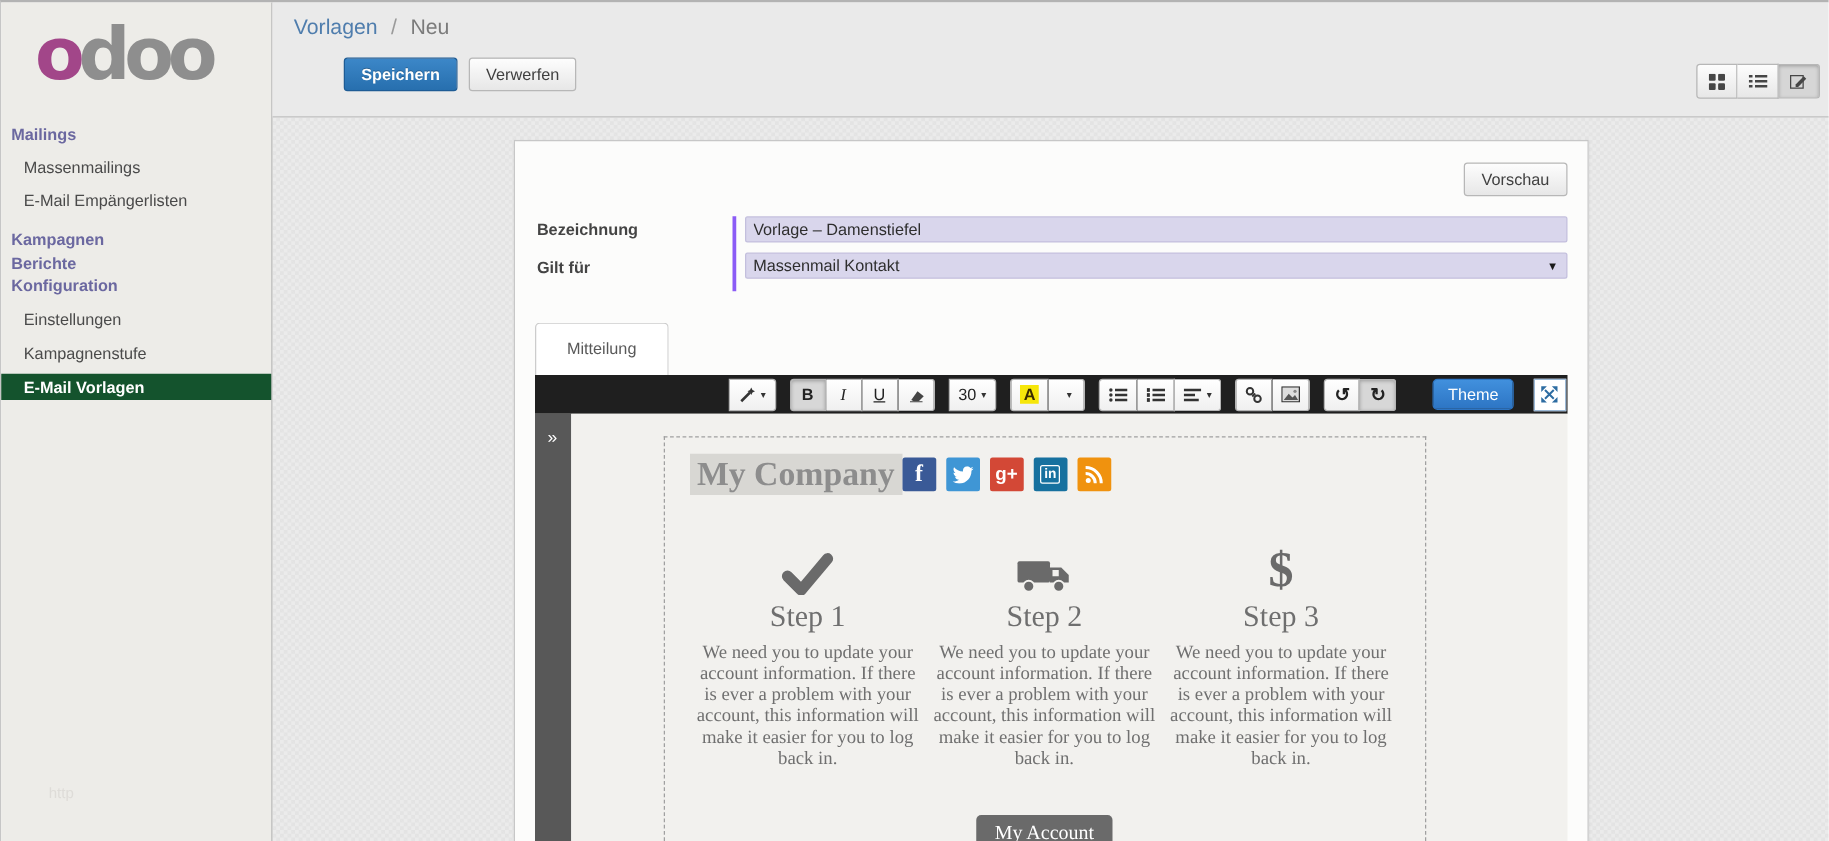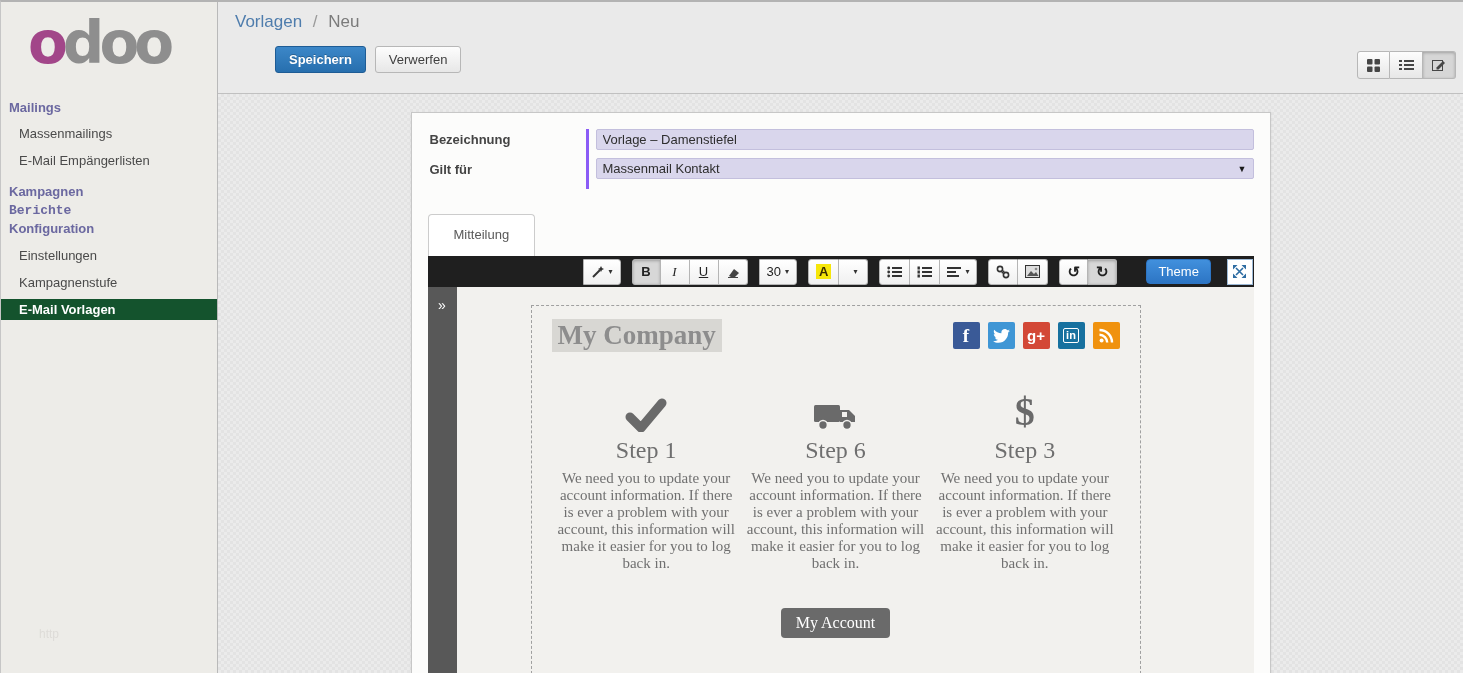--- a/index.html
+++ b/index.html
@@ -79,21 +79,21 @@
                padding:4px 11px; font-size:13px; margin-left:18px; cursor:pointer; }
   .btn-full { width:26px; height:26px; background:#fff; border:1px solid #9cb9d6; display:flex; align-items:center;
               justify-content:center; margin-left:5px; cursor:pointer; }
 
   
   .canvas { display:flex; height:392px; }
   .darkbar { width:29px; background:#585858; color:#fff; text-align:center; padding-top:10px; font-size:14px; cursor:pointer; }
   .email-area { flex:1; background:#f2f1ee; height:100%; }
   .email-body { margin:18px 0 0 74px; width:610px; height:calc(100% - 18px); border:1px dashed #a0a0a0; border-bottom:0;
                 padding:13px 20px 0; }
-  .eh-row { display:flex; justify-content:space-between; align-items:center; }
+  .eh-row { display:flex; align-items:center; }
   .company { font-family:"Liberation Serif",serif; font-weight:bold; font-size:27px; color:#8d8d8d;
              background:#d8d7d3; padding:1px 6px; cursor:text; }
   .social { display:flex; gap:8px; }
   .si { width:27px; height:27px; border-radius:2px; display:flex; align-items:center; justify-content:center;
         color:#fff; cursor:pointer; }
   .si.fb { background:#3a5a97; font-family:"Liberation Serif",serif; font-size:19px; font-weight:bold; }
   .si.tw { background:#3f96d5; }
   .si.gp { background:#d34836; font-size:15px; font-weight:bold; }
   .si.li { background:#17719f; }
   .si.li span { border:1px solid #fff; border-radius:2px; font-size:11px; font-weight:bold; padding:1px 2px; line-height:1; }
@@ -116,21 +116,21 @@
 
   <div class="sidebar">
     <div class="logo">
       <span class="logo-text"><span class="o1">o</span><span>doo</span></span>
     </div>
     <div class="nav">
       <div class="sec">Mailings</div>
       <div class="item mt5">Massenmailings</div>
       <div class="item mt5">E-Mail Empängerlisten</div>
       <div class="sec mt10">Kampagnen</div>
-      <div class="sec" style="line-height:18px;font-family:Liberation Mono, monospace;">Berichte</div>
+      <div class="sec" style="line-height:18px;">Berichte</div>
       <div class="sec" style="line-height:18px;">Konfiguration</div>
       <div class="item mt7">Einstellungen</div>
       <div class="item mt5">Kampagnenstufe</div>
       <div class="item sel mt5">E-Mail Vorlagen</div>
     </div>
     <div class="ghost">http</div>
   </div>
 
   <div class="main">
 
@@ -168,20 +168,23 @@
               <rect x="0.5" y="2.5" width="10" height="10" fill="none" stroke="#464646"></rect>
               <path d="M4.5 9.5l6.5-6.5 2 2L6.5 11.5h-2z" fill="#464646"></path>
             </svg>
         </div>
       </div>
     </div>
 
     <div class="content">
       <div class="sheet">
 
+        <div class="preview-row">
+          <button class="btn">Vorschau</button>
+        </div>
 
         <div class="form-area">
           <div class="labels-col">
             <div class="f-label">Bezeichnung</div>
             <div class="f-label">Gilt für</div>
           </div>
           <div class="fields-col">
             <input class="o-input" type="text" value="Vorlage – Damenstiefel" style="">
             <div class="o-select">
               <span>Massenmail Kontakt</span>
@@ -331,21 +334,21 @@
                 <div class="step">
                   <div class="step-icon">
                     <svg width="46" height="32" viewBox="0 0 46 32">
                         <rect x="2" y="5" width="26" height="17" rx="1.5" fill="#6a6a6a"></rect>
                         <path d="M28 10h9l6 6v6H28z" fill="#6a6a6a"></path>
                         <rect x="30" y="12" width="5" height="5" fill="#f2f1ee"></rect>
                         <circle cx="11" cy="25" r="4.4" fill="#6a6a6a" stroke="#f2f1ee" stroke-width="1.5"></circle>
                         <circle cx="35" cy="25" r="4.4" fill="#6a6a6a" stroke="#f2f1ee" stroke-width="1.5"></circle>
                       </svg>
                   </div>
-                  <div class="step-title">Step 6</div>
+                  <div class="step-title">Step 2</div>
                   <div class="step-body">We need you to update your account information. If there is ever a problem with your account, this information will make it easier for you to log back in.</div>
                 </div>
                 <div class="step">
                   <div class="step-icon">
                       <span class="dollar">$</span>
                     </div>
                   <div class="step-title">Step 3</div>
                   <div class="step-body">We need you to update your account information. If there is ever a problem with your account, this information will make it easier for you to log back in.</div>
                 </div>
               </div>

